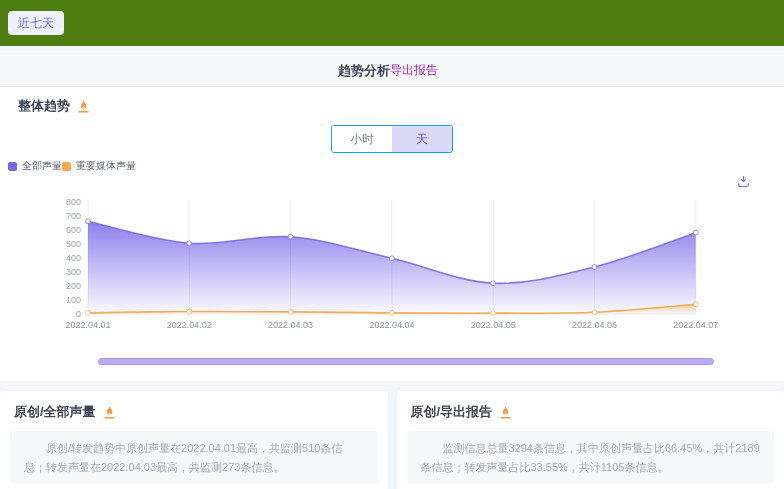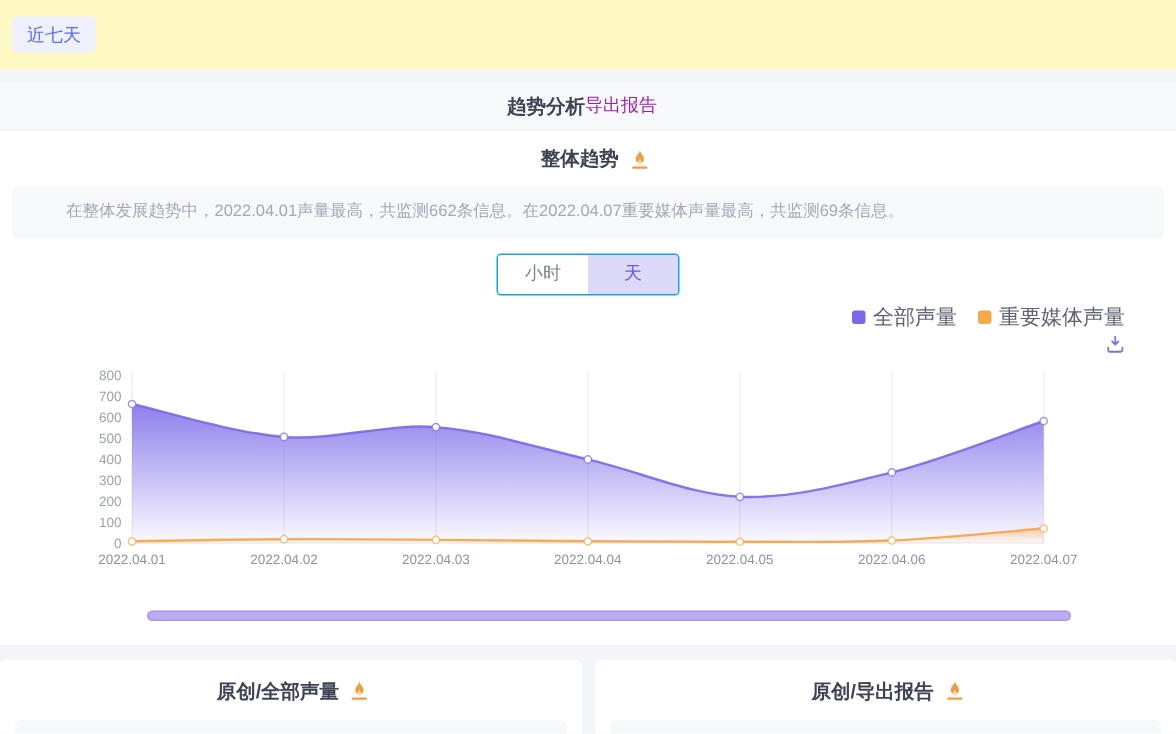--- a/index.html
+++ b/index.html
@@ -4,21 +4,21 @@
 <style>
   * { box-sizing: border-box; margin: 0; padding: 0; }
   html,body { width: 784px; height: 489px; overflow: hidden; }
   body {
     font-family: "Liberation Sans", "DejaVu Sans", sans-serif;
     background: #f4f5f9;
     color: #414656;
   }
   
   .toolbar {
-    background: #fef9c3;
+    background: #4d7c0f;
     height: 46px;
     display: flex;
     align-items: center;
     gap: 10px;
     padding: 0 8px;
   }
   .chip {
     background: #eef0fc;
     color: #5b6cf0;
     font-size: 12px;
@@ -47,21 +47,21 @@
     display: flex;
     align-items: center;
     justify-content: center;
     padding: 0 10px 0 2px;
     border-bottom: 1px solid #eef0f4;
   }
   .section-header .title { font-size: 13px; font-weight: bold; color: #3f4454; }
   .section-header .export { font-size: 12px; color: #a21caf; cursor: pointer; text-decoration: none; }
   
   .main-card { background: #fff; padding: 10px 8px 12px 8px; }
-  .block-title-row { display: flex; align-items: center; gap: 6px; padding-left: 10px; justify-content: center; }
+  .block-title-row { display: flex; align-items: center; gap: 6px; padding-left: 10px; }
   .block-title { font-size: 13px; font-weight: bold; color: #3f4454; }
   .summary-box {
     margin-top: 9px;
     background: #f7f8fa;
     border-radius: 4px;
     padding: 8px 14px;
     font-size: 11px;
     color: #a2a8b6;
     line-height: 1.7;
     text-indent: 2em;
@@ -81,25 +81,23 @@
     background: #fff;
     font-size: 12px;
     color: #7c828f;
     cursor: pointer;
     font-family: inherit;
   }
   .toggle button.active { background: #dcd8f8; color: #6a5ae0; }
   
   .legend-row {
     display: flex;
-    justify-content: flex-end;
-    align-items: center;
-    gap: 14px;
+    align-items: center;
     margin: 6px 26px 0 0;
-    font-size: 14px;
+    font-size: 10px;
     color: #5d6372;
   }
   .legend-item { display: flex; align-items: center; gap: 5px; cursor: pointer; }
   .legend-swatch { width: 9px; height: 9px; border-radius: 2px; display: inline-block; }
   .chart-tools { display: flex; justify-content: flex-end; margin: 2px 26px 0 0; }
   
   .chart-wrap { margin-top: 0; }
   svg text { font-family: "Liberation Sans", "DejaVu Sans", sans-serif; }
   
   .slider-track {
@@ -147,21 +145,20 @@
 <div class="main-card">
   <div class="block-title-row">
     <span class="block-title">整体趋势</span>
     <svg class="flame" viewBox="0 0 16 16">
       <path d="M8 1c.3 2.5-2.8 3.6-2.8 6.4a2.9 2.9 0 0 0 5.8 0C11 5 8.8 4 8 1z" fill="#f59a3e"></path>
       <path d="M8 7c.2 1.2-1.3 1.7-1.3 3a1.4 1.4 0 0 0 2.8 0C9.5 8.9 8.4 8.4 8 7z" fill="#fcd9a8"></path>
       <rect x="2.5" y="12.8" width="11" height="1.6" rx="0.8" fill="#f59a3e"></rect>
     </svg>
   </div>
 
-  <div class="summary-box">在整体发展趋势中，2022.04.01声量最高，共监测662条信息。在2022.04.07重要媒体声量最高，共监测69条信息。</div>
 
   <div class="toggle-wrap">
     <div class="toggle">
       <button>小时</button>
       <button class="active">天</button>
     </div>
   </div>
 
   <div class="legend-row">
     <span class="legend-item">

